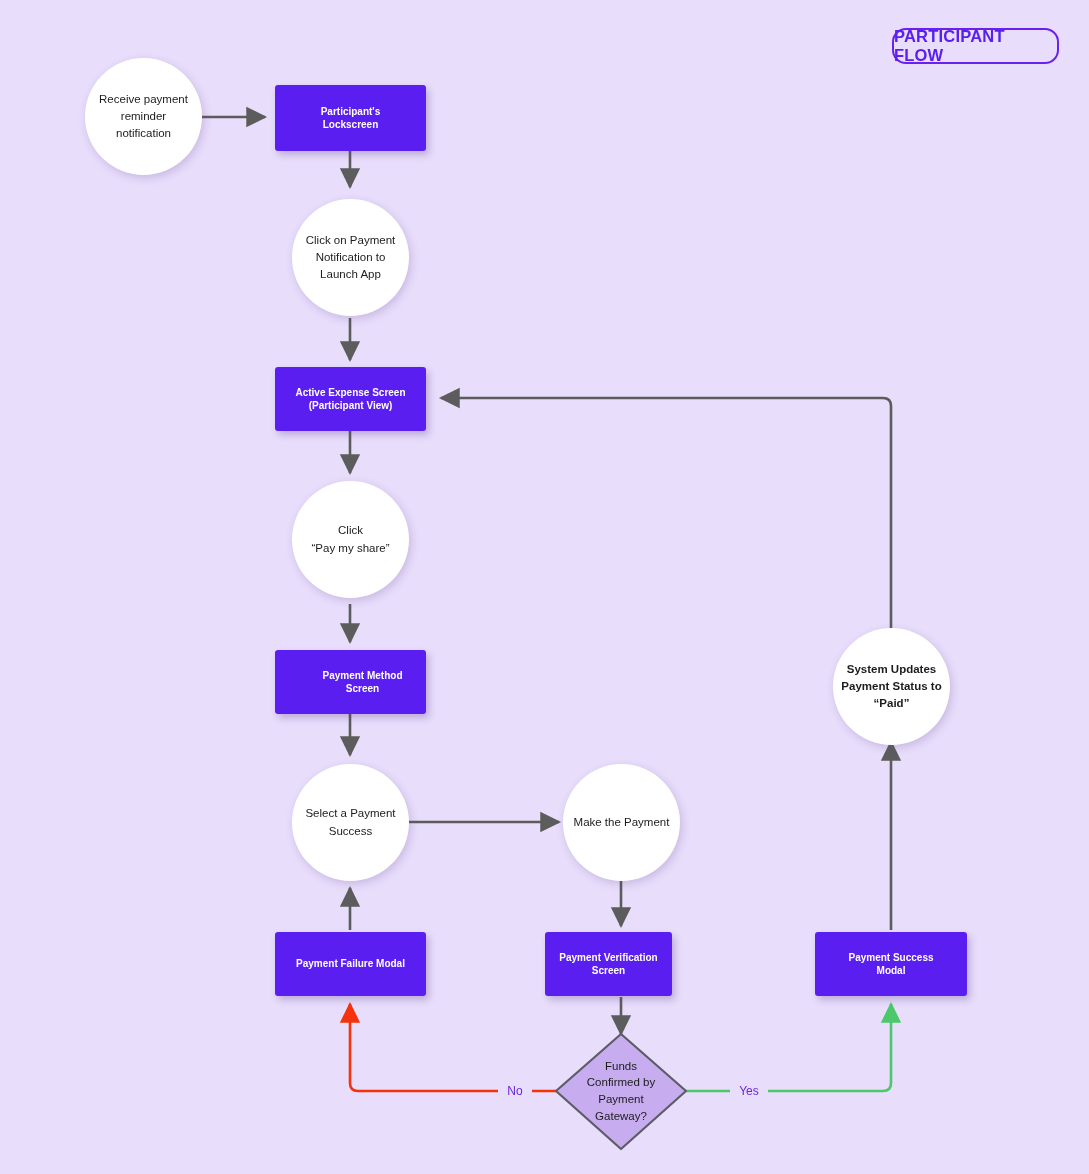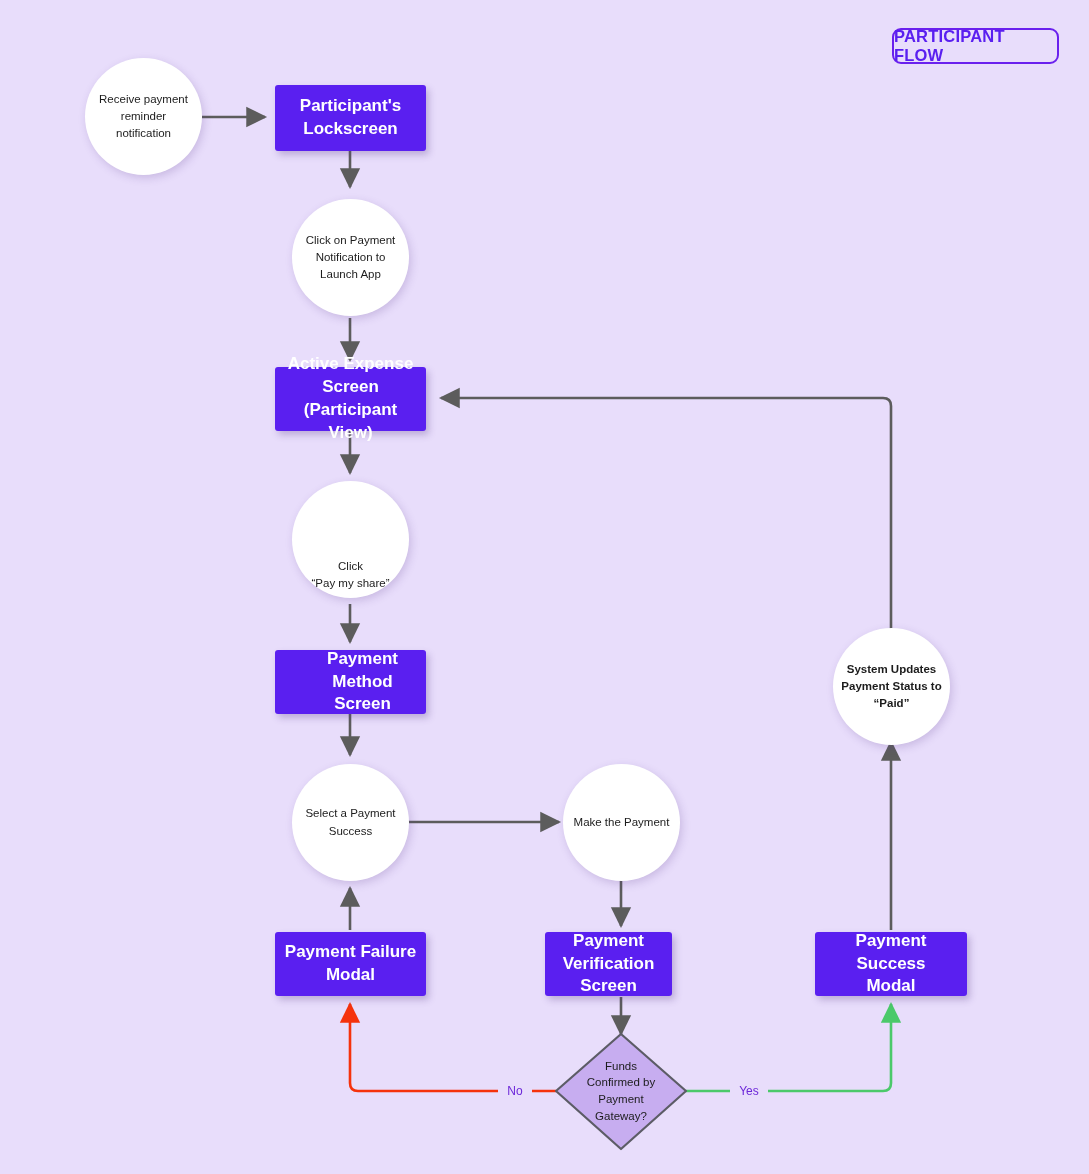--- a/index.html
+++ b/index.html
@@ -22,21 +22,21 @@
     position: absolute;
     top: 0;
     left: 0;
     width: 1089px;
     height: 1174px;
   }
   .badge {
     position: absolute;
     box-sizing: border-box;
     border: 2px solid #6a20ee;
-    border-radius: 9px;
+    border-radius: 14px;
     background: transparent;
     color: #5a1ff0;
     font-weight: bold;
     font-size: 16.5px;
     letter-spacing: 0.2px;
     display: flex;
     align-items: center;
     justify-content: center;
     font-family: "Liberation Sans", sans-serif;
   }
@@ -46,21 +46,21 @@
     display: flex;
     align-items: center;
     justify-content: center;
     text-align: center;
   }
   .node.rect {
     background: #5a1ff0;
     color: #ffffff;
     border-radius: 3px;
     font-weight: bold;
-    font-size: 17px;
+    font-size: 10px;
     line-height: 1.35;
     box-shadow: 3px 4px 7px rgba(90, 60, 140, 0.30);
     padding: 4px 8px;
   }
   .node.circle {
     background: #ffffff;
     color: #1c1c1c;
     border-radius: 50%;
     font-size: 11.5px;
     line-height: 1.5;
@@ -167,21 +167,21 @@
     <span class="label">Click on Payment
 Notification to
 Launch App</span>
   </div>
 
   <div class="node rect" style="left:275px; top:367px; width:151px; height:64px;">
     <span class="label">Active Expense Screen
 (Participant View)</span>
   </div>
 
-  <div class="node circle" style="left:292px; top:481px; width:117px; height:117px;align-items:flex-end;">
+  <div class="node circle" style="left:292px; top:481px; width:117px; height:117px;">
     <span class="label">Click
 “Pay my share”</span>
   </div>
 
   <div class="node rect" style="left:275px; top:650px; width:151px; height:64px;padding-left:32px;">
     <span class="label">Payment Method
 Screen</span>
   </div>
 
   <div class="node circle" style="left:292px; top:764px; width:117px; height:117px;">

